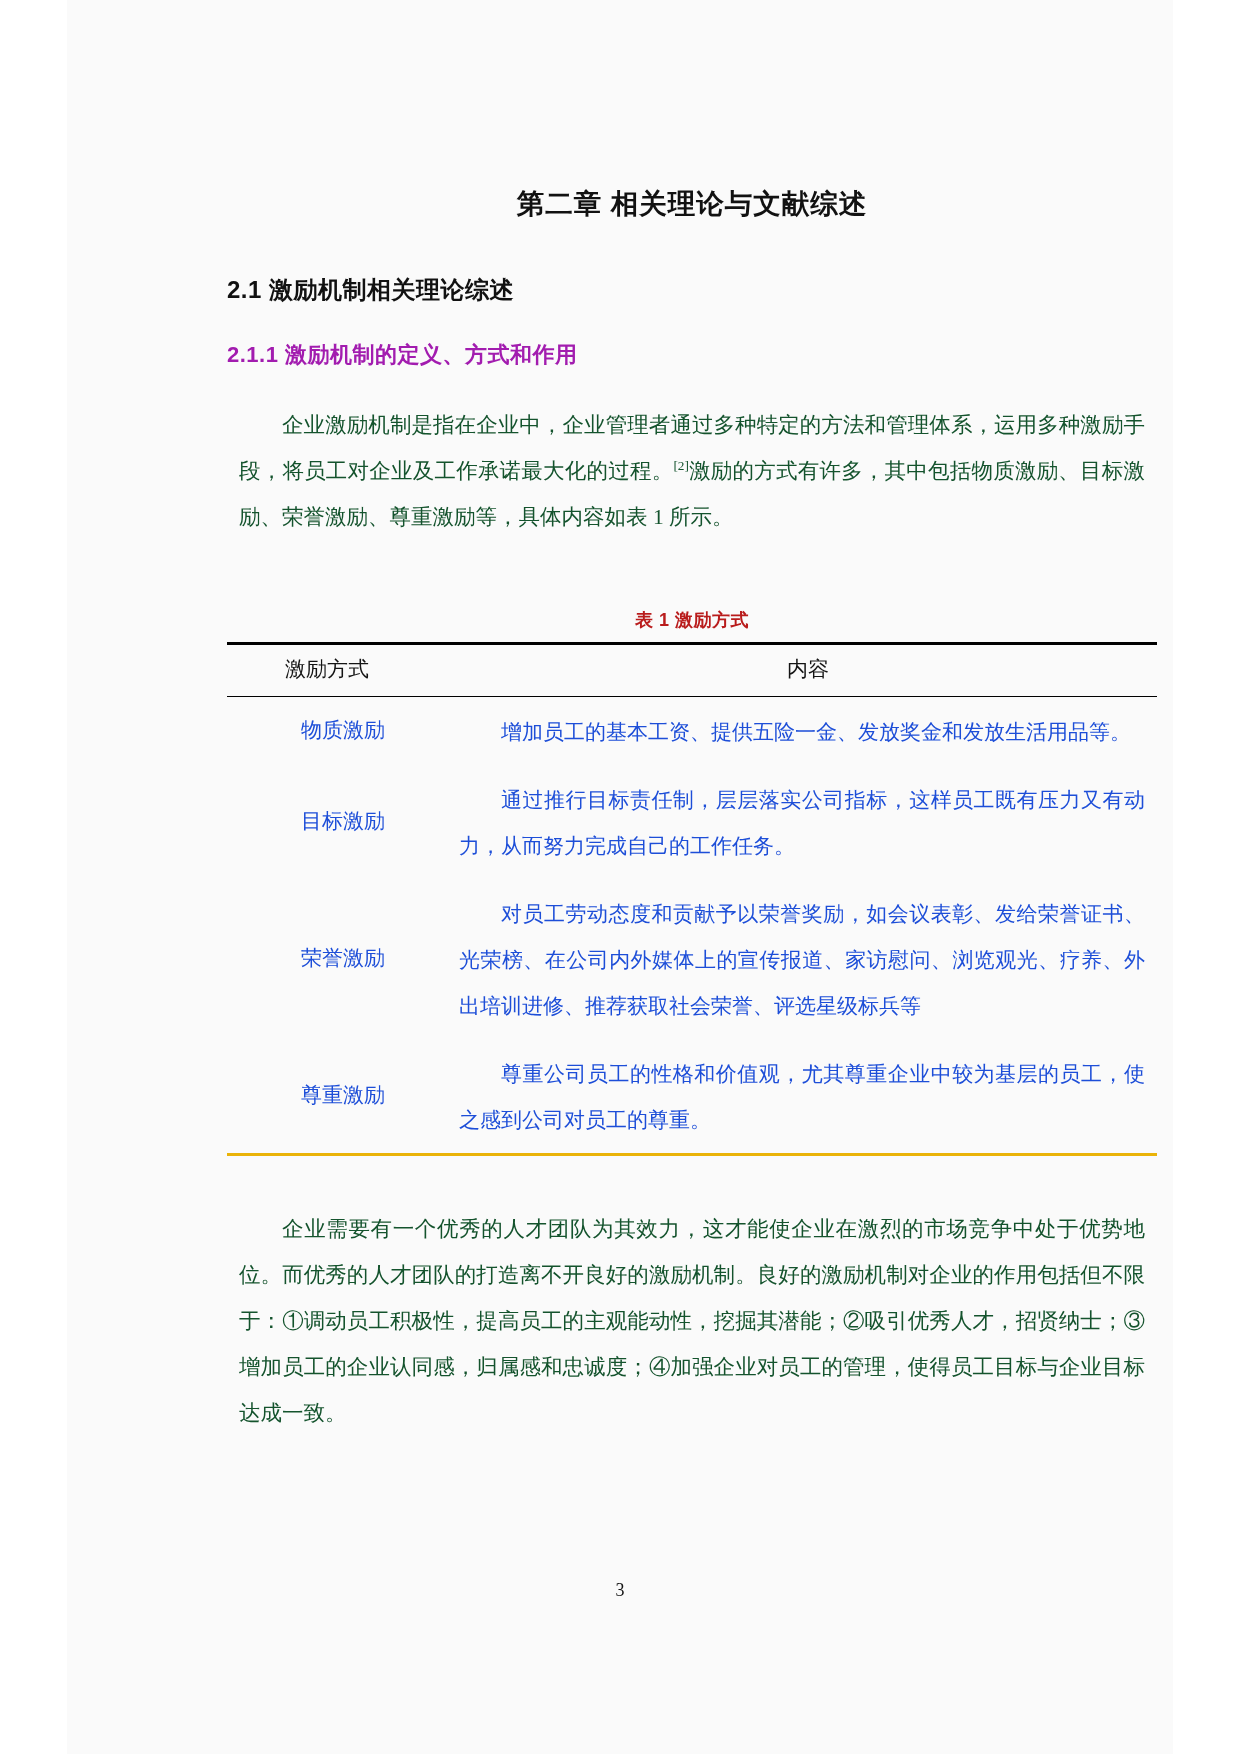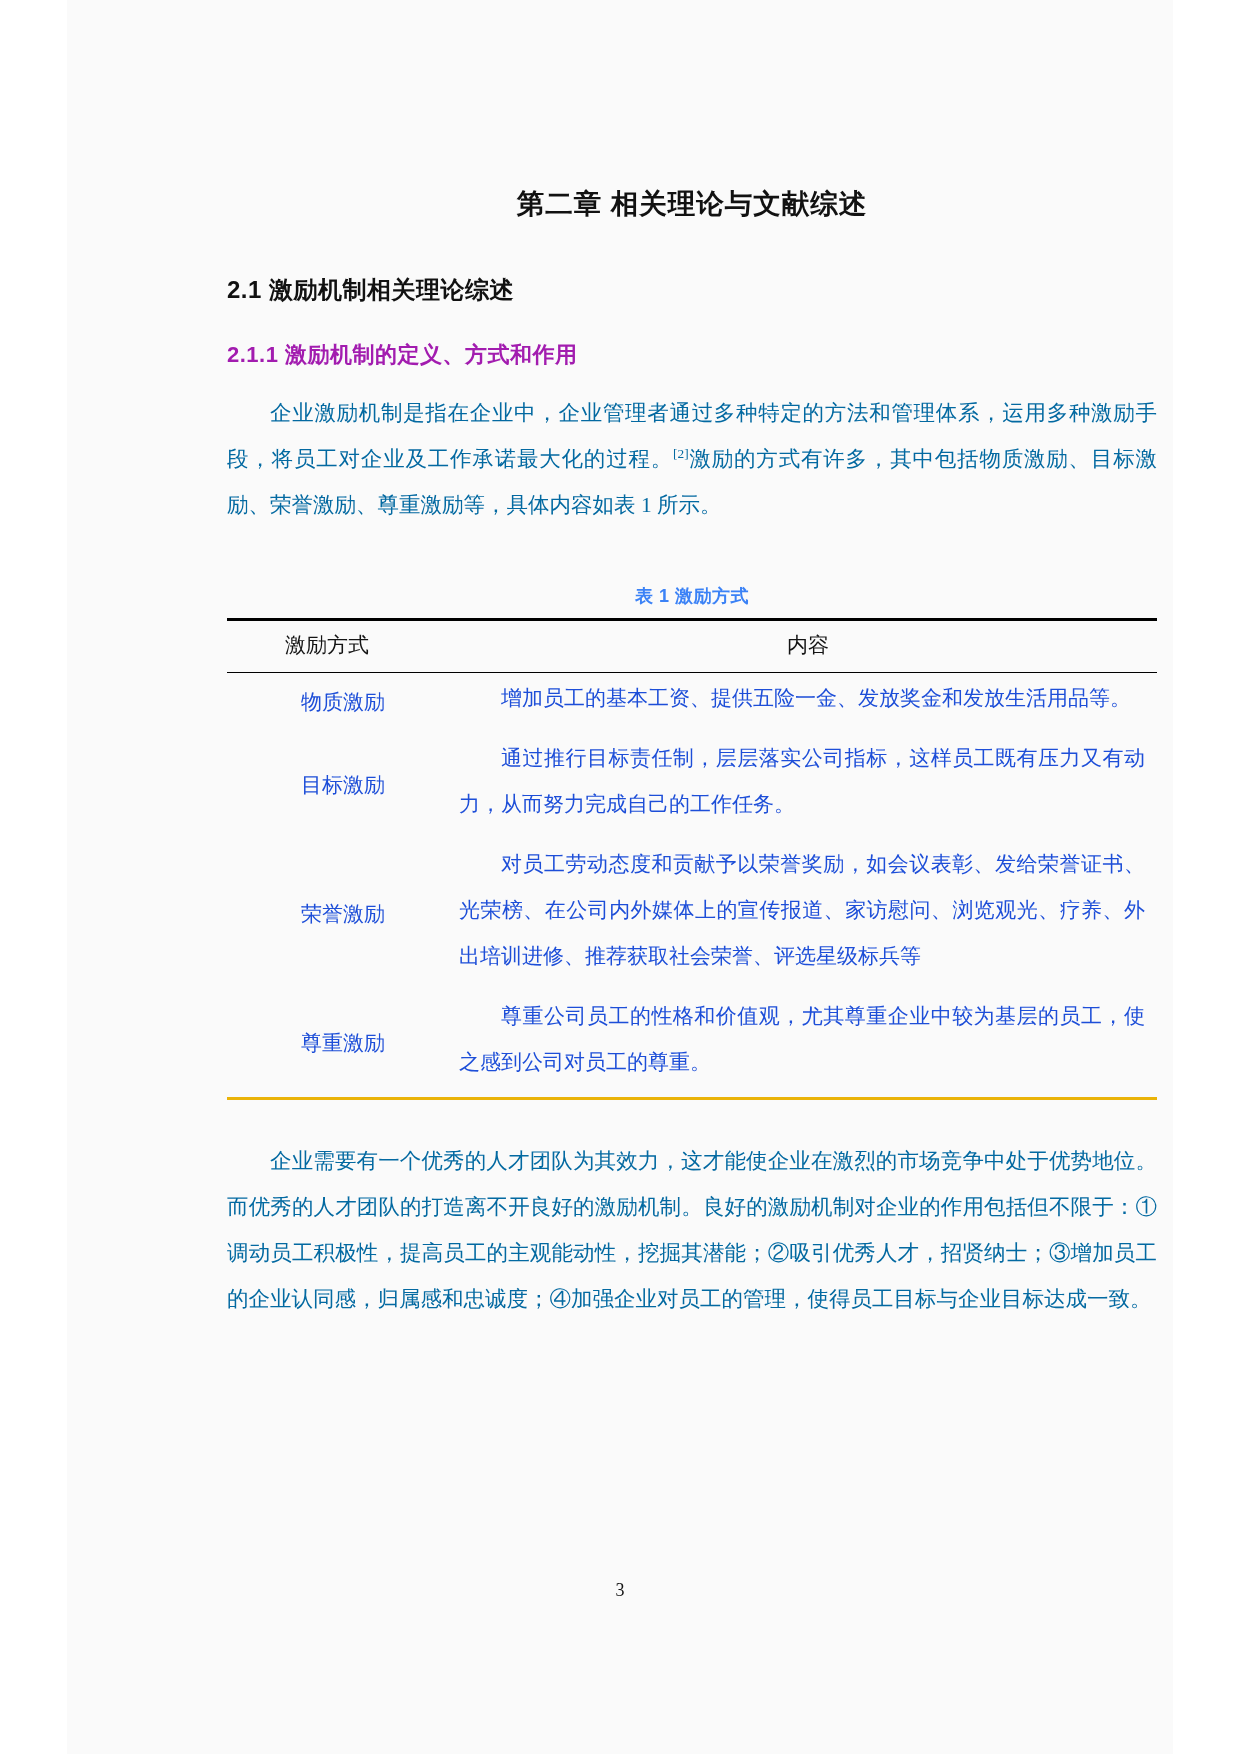--- a/index.html
+++ b/index.html
@@ -63,23 +63,23 @@
   }
 
   
   .para {
     font-family: "Liberation Serif", "DejaVu Serif", serif;
     font-size: 21.5px;
     line-height: 46px;
     text-align: justify;
     text-justify: inter-ideograph;
     text-indent: 2em;
-    margin: 0;
+    margin: 12px;
     padding-top: 14px;
-    color: #0369a1;
+    color: #14532d;
   }
 
   .para-intro {
     padding-top: 20px;
   }
 
   .para sup {
     font-size: 0.62em;
     vertical-align: super;
     line-height: 0;
@@ -90,21 +90,21 @@
     padding-top: 56px;
   }
 
   .table-caption {
     text-align: center;
     font-family: "Liberation Sans", "DejaVu Sans", sans-serif;
     font-weight: bold;
     font-size: 18px;
     letter-spacing: 0.5px;
     margin: 0 0 10px 0;
-    color: #3b82f6;
+    color: #b91c1c;
   }
 
   table.three-line {
     width: 930px;
     border-collapse: collapse;
     table-layout: fixed;
     font-family: "Liberation Serif", "DejaVu Serif", serif;
   }
 
   table.three-line col.c-mode { width: 232px; }
@@ -139,22 +139,21 @@
   td.mode-cell {
     text-align: center;
     padding: 6px 0 8px 0;
     white-space: nowrap;
   }
 
   td.content-cell {
     text-align: justify;
     text-justify: inter-ideograph;
     text-indent: 2em;
-    padding: 4px 12px 10px 0;
-    font-family: Liberation Mono, monospace;
+    padding: 12px 12px 10px 0;
   }
 
   
   .page-number {
     position: absolute;
     left: 0;
     right: 0;
     top: 1580px;
     text-align: center;
     font-family: "Liberation Serif", "DejaVu Serif", serif;

